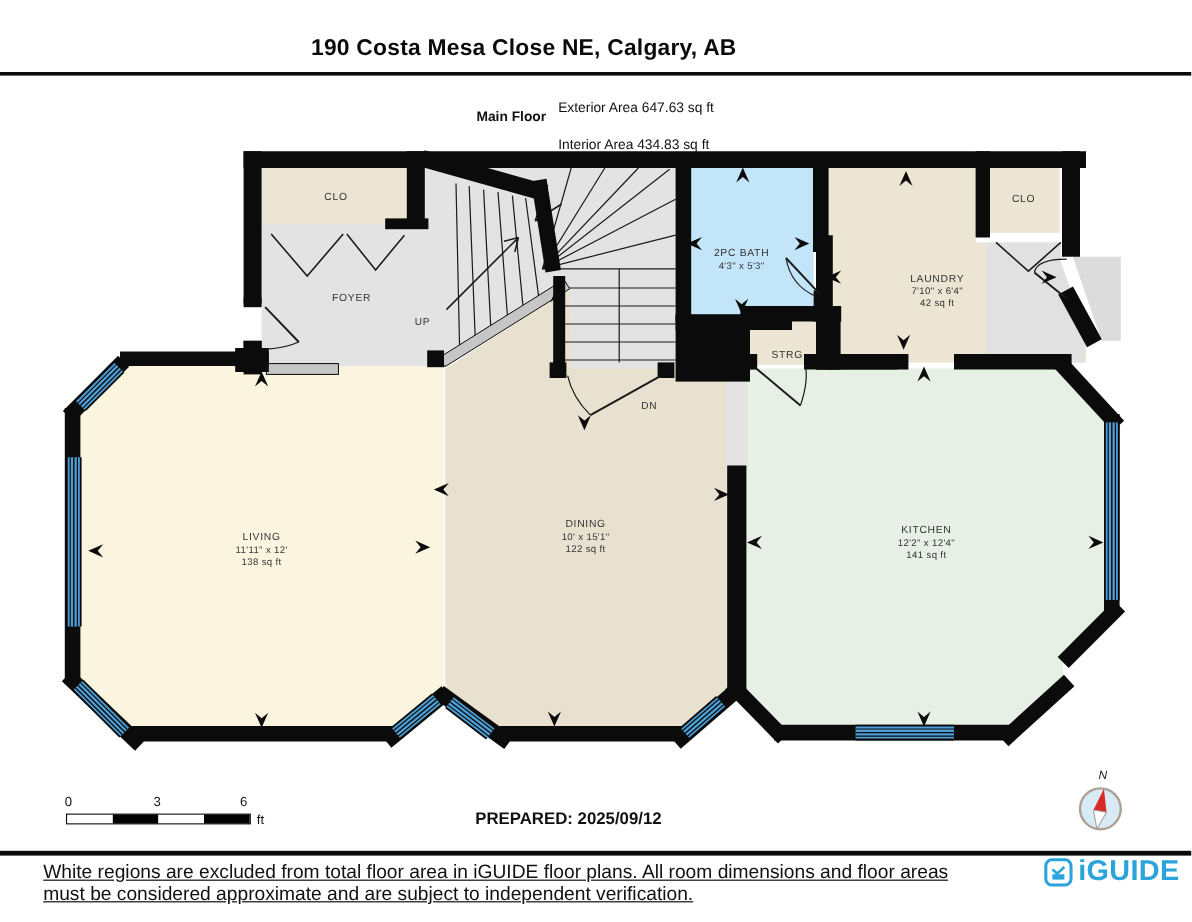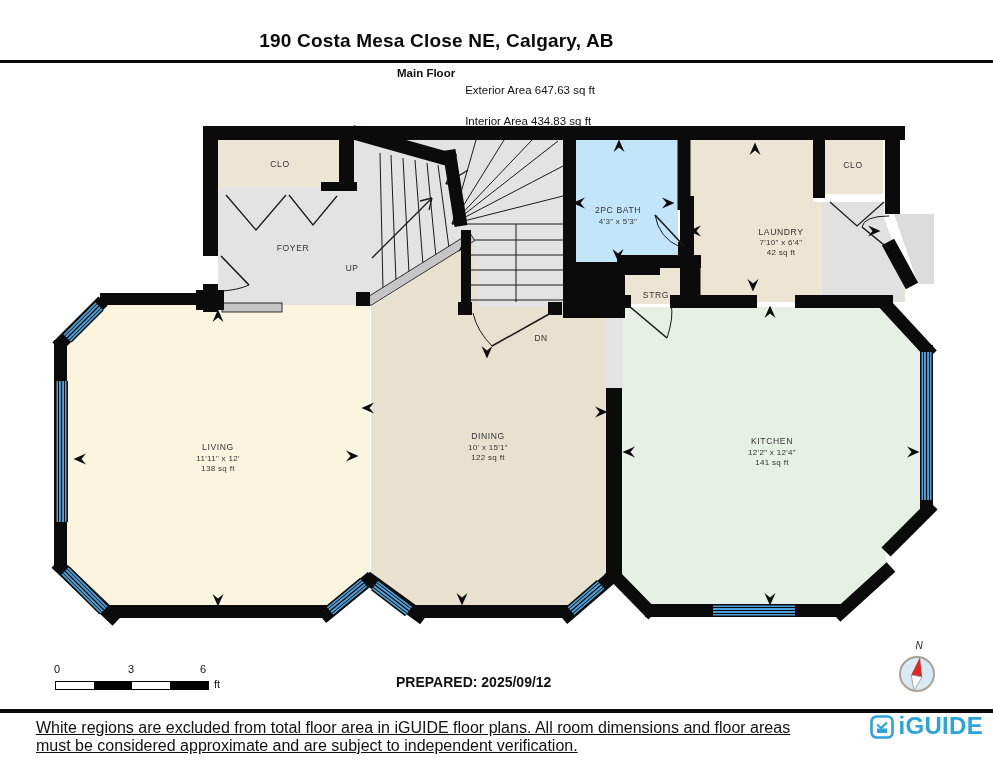--- a/index.html
+++ b/index.html
@@ -4,27 +4,27 @@
 <style>
   html,body{margin:0;padding:0;background:#fff;}
   .page{position:relative;width:993px;height:768px;background:#ffffff;
         font-family:"Liberation Sans",sans-serif;overflow:hidden;}
   svg{display:block;}
   .plan-svg{position:absolute;left:0;top:0;z-index:1;}
   .overlay{position:absolute;z-index:2;}
   .title{left:-60px;top:30px;width:100%;text-align:center;
          font-size:19px;font-weight:bold;color:#0a0a0a;letter-spacing:.2px;}
   .hrule{left:0;top:60px;width:993px;height:3px;background:#0a0a0a;}
-  .subtitle{left:397px;top:67px;display:flex;gap:10px;font-size:11.5px;color:#111;}
+  .subtitle{left:397px;top:67px;display:flex;gap:10px;font-size:11.5px;color:#111;align-items:center;}
   .subtitle .fl{font-weight:bold;}
   .subtitle .areas div{line-height:15px;margin-top:16px;}
   .scalebar{left:55px;top:663px;width:200px;}
   .scalebar .nums{position:relative;height:13px;font-size:11px;color:#111;}
   .scalebar .nums span{position:absolute;transform:translateX(-50%);}
-  .bar-row{display:flex;align-items:flex-end;margin-top:2px;}
+  .bar-row{display:flex;align-items:flex-start;margin-top:2px;}
   .bar{display:flex;border:1.5px solid #000;width:152px;height:7px;box-sizing:content-box;}
   .bar i{display:block;height:100%;}
   .bar i:nth-child(odd){background:#fff;}
   .bar i:nth-child(even){background:#000;}
   .bar i{width:38px;}
   .bar-ft{font-size:11px;color:#111;margin-left:5px;}
   .prepared{left:396px;top:674px;width:210px;
             font-size:14px;font-weight:bold;color:#111;}
   .compass{left:888px;top:638px;}
   .botrule{left:0;top:709px;width:993px;height:4px;background:#0a0a0a;}

